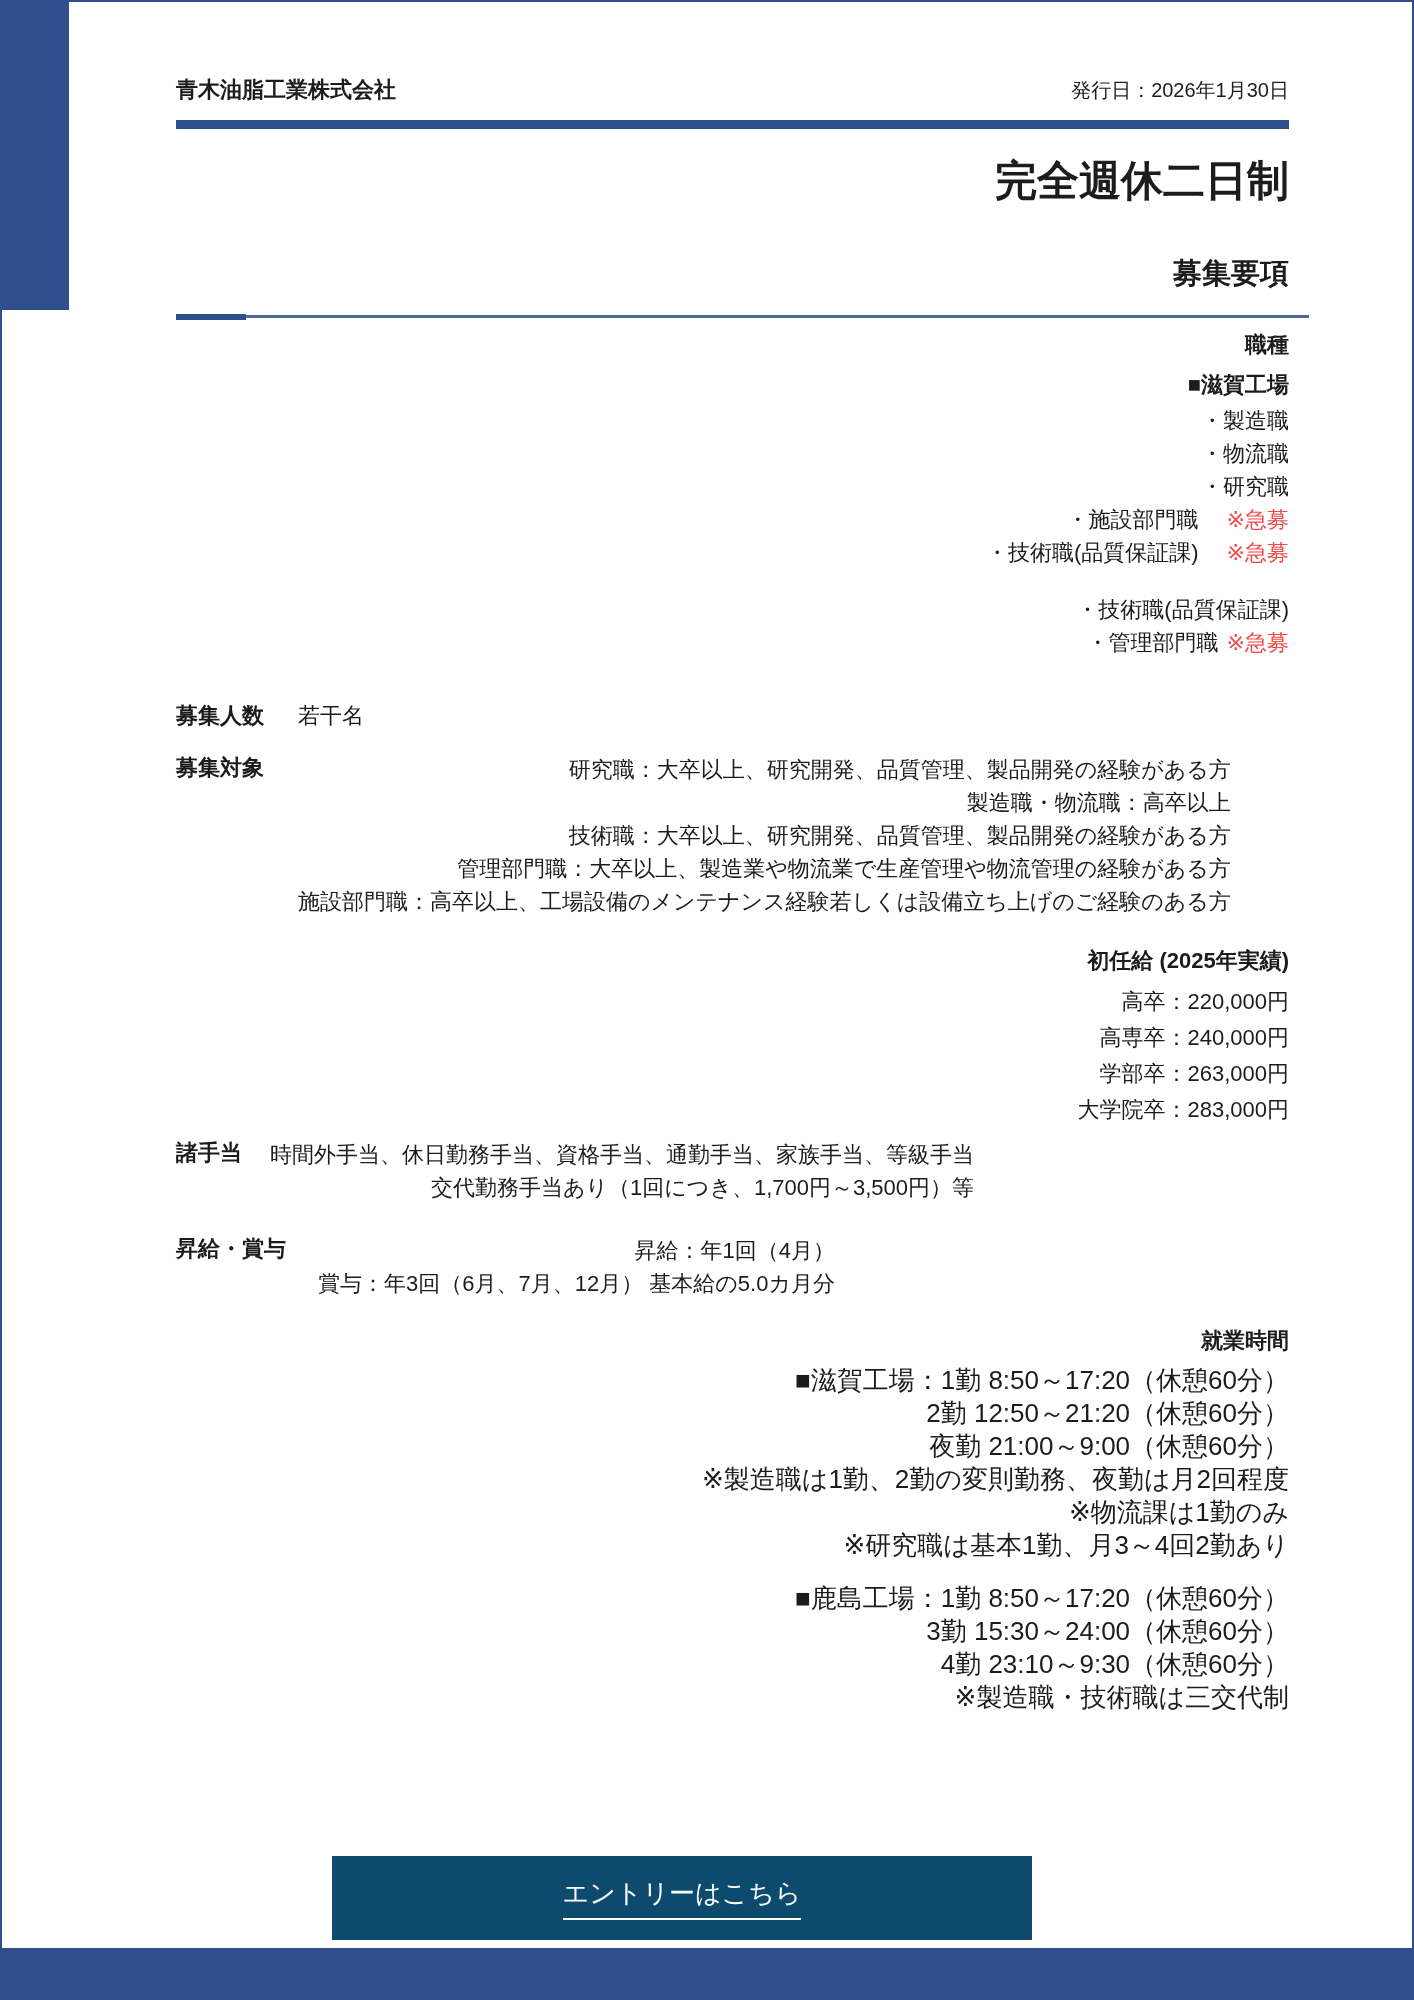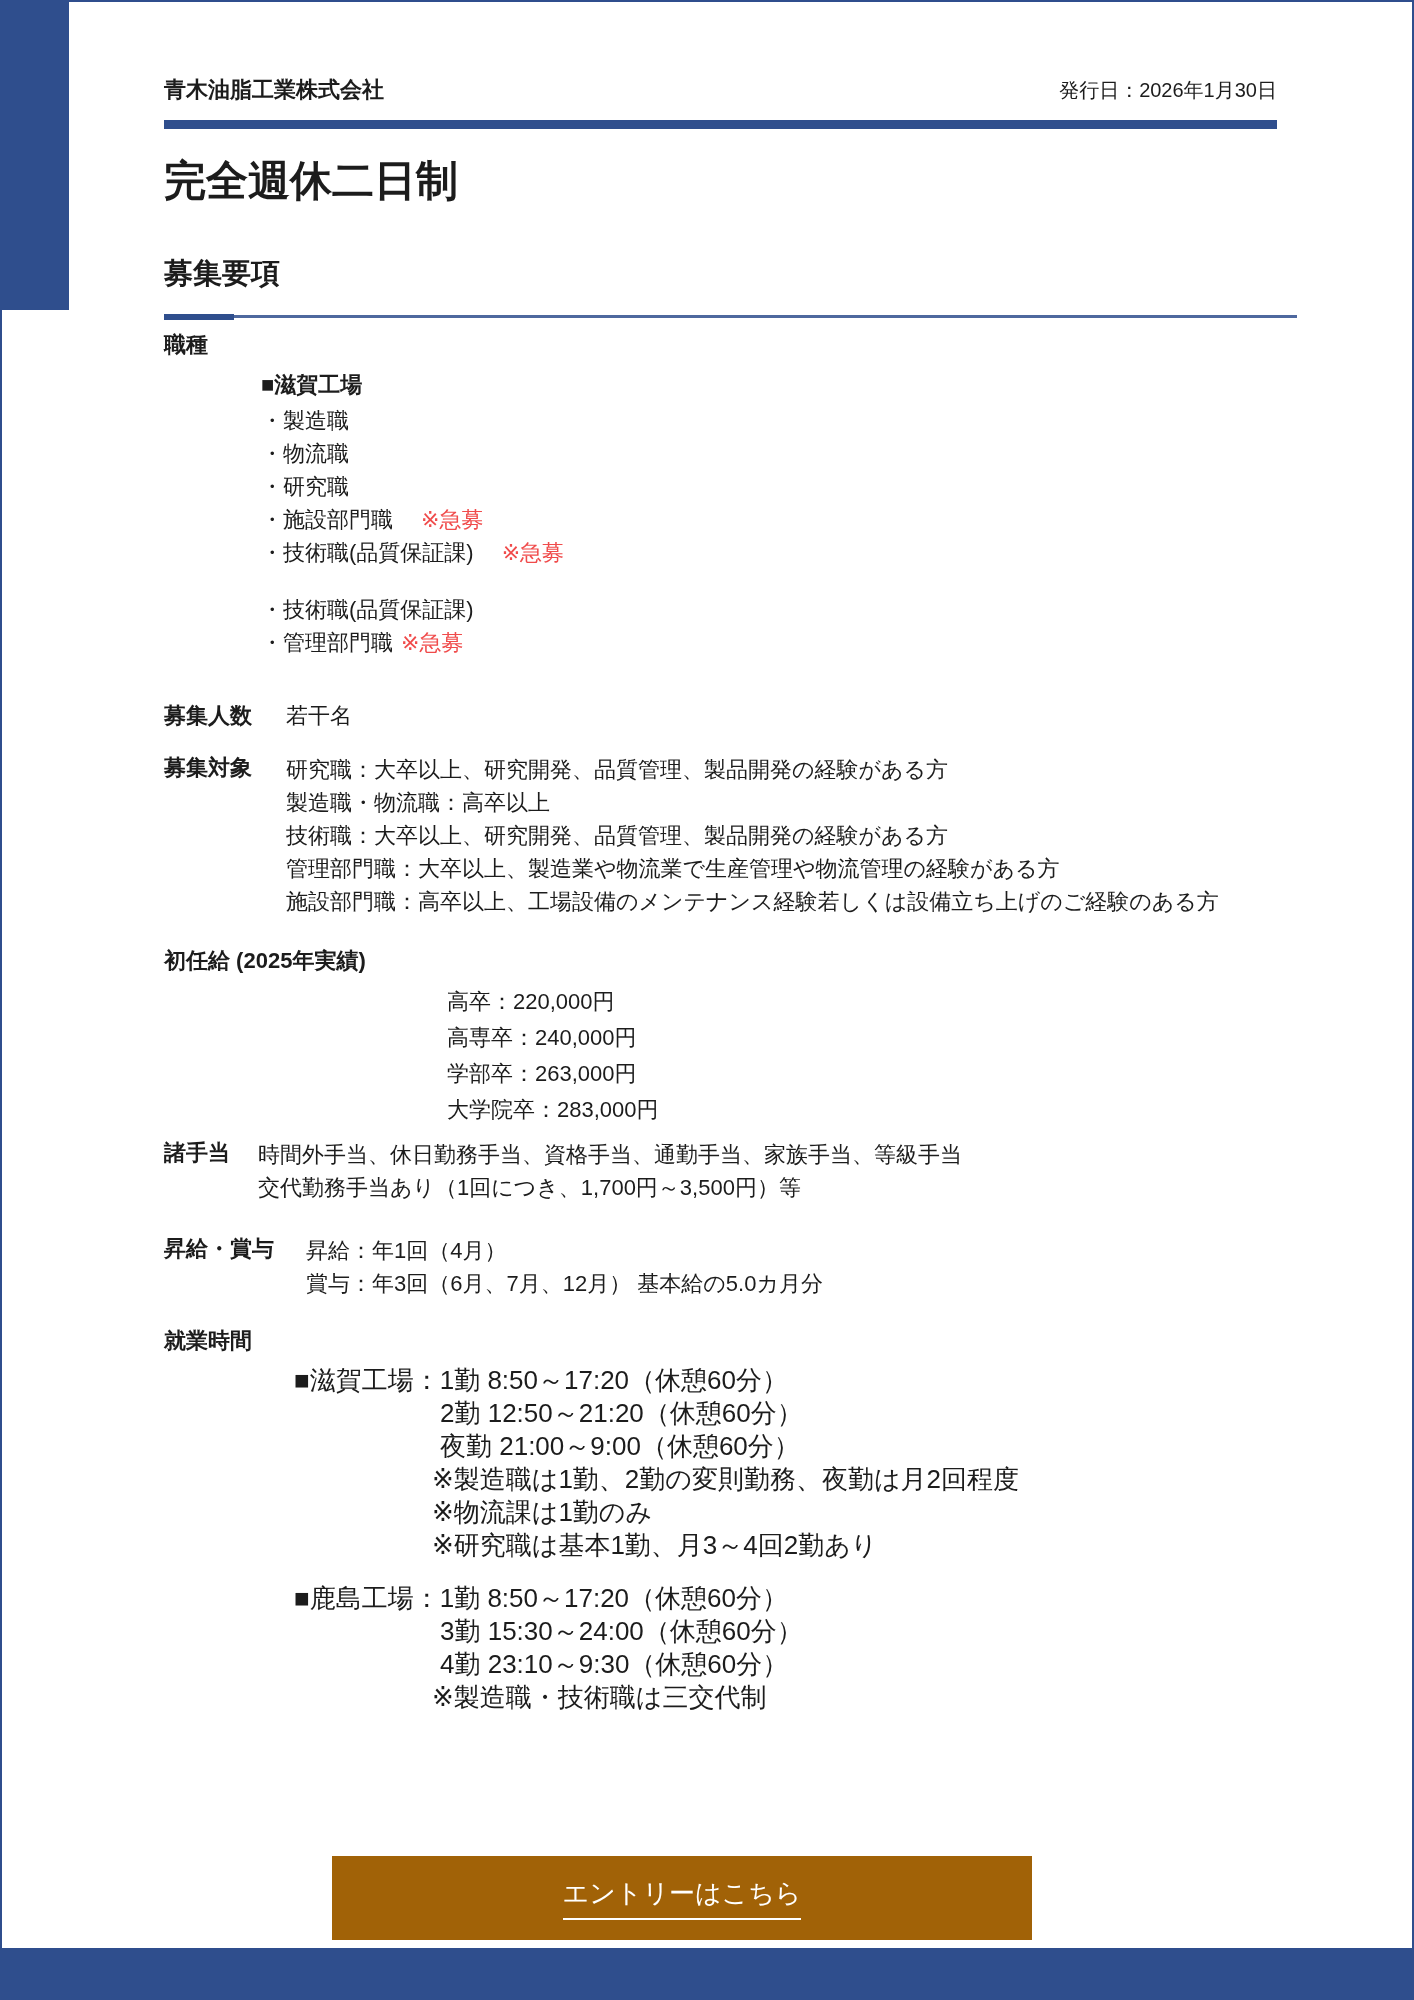--- a/index.html
+++ b/index.html
@@ -19,21 +19,21 @@
     position:absolute;top:0;left:0;
     width:67px;height:308px;
     background:#2f4e8d;
   }
   .footer-bar{
     position:absolute;bottom:0;left:0;
     width:100%;height:52px;
     background:#2f4e8d;
   }
   .content{
-    position:absolute;top:0;left:162px;width:1113px;
+    position:absolute;top:0;left:174px;width:1113px;text-align:right;
   }
   .doc-header{
     margin-top:73px;
     display:flex;justify-content:space-between;align-items:baseline;
   }
   .company{font-size:22px;font-weight:bold;white-space:nowrap;}
   .issue-date{font-size:20px;white-space:nowrap;}
   .header-rule{margin-top:15px;height:9px;background:#2f4e8d;}
   .page-title{margin-top:26px;font-size:42px;font-weight:bold;line-height:1.25;white-space:nowrap;}
   .section-title{margin-top:46px;font-size:29px;font-weight:bold;white-space:nowrap;}
@@ -62,21 +62,21 @@
   .schedule div{line-height:33px;white-space:nowrap;}
   .shift-cont{margin-left:146px;}
   .note-line{margin-left:138px;}
   .sched-group + .sched-group{margin-top:20px;}
   
   .holiday-line2{margin-top:22px;}
   
   .entry-button{
     position:absolute;left:330px;bottom:60px;
     width:700px;height:84px;
-    background:#a16207;
+    background:#0c4a6e;
     display:flex;align-items:center;justify-content:center;
     cursor:pointer;
   }
   .entry-button a{
     color:#ffffff;font-size:26px;text-decoration:none;
     border-bottom:2px solid #ffffff;padding-bottom:7px;
     white-space:nowrap;
   }
   .mt-sec{margin-top:42px;}
 </style>

